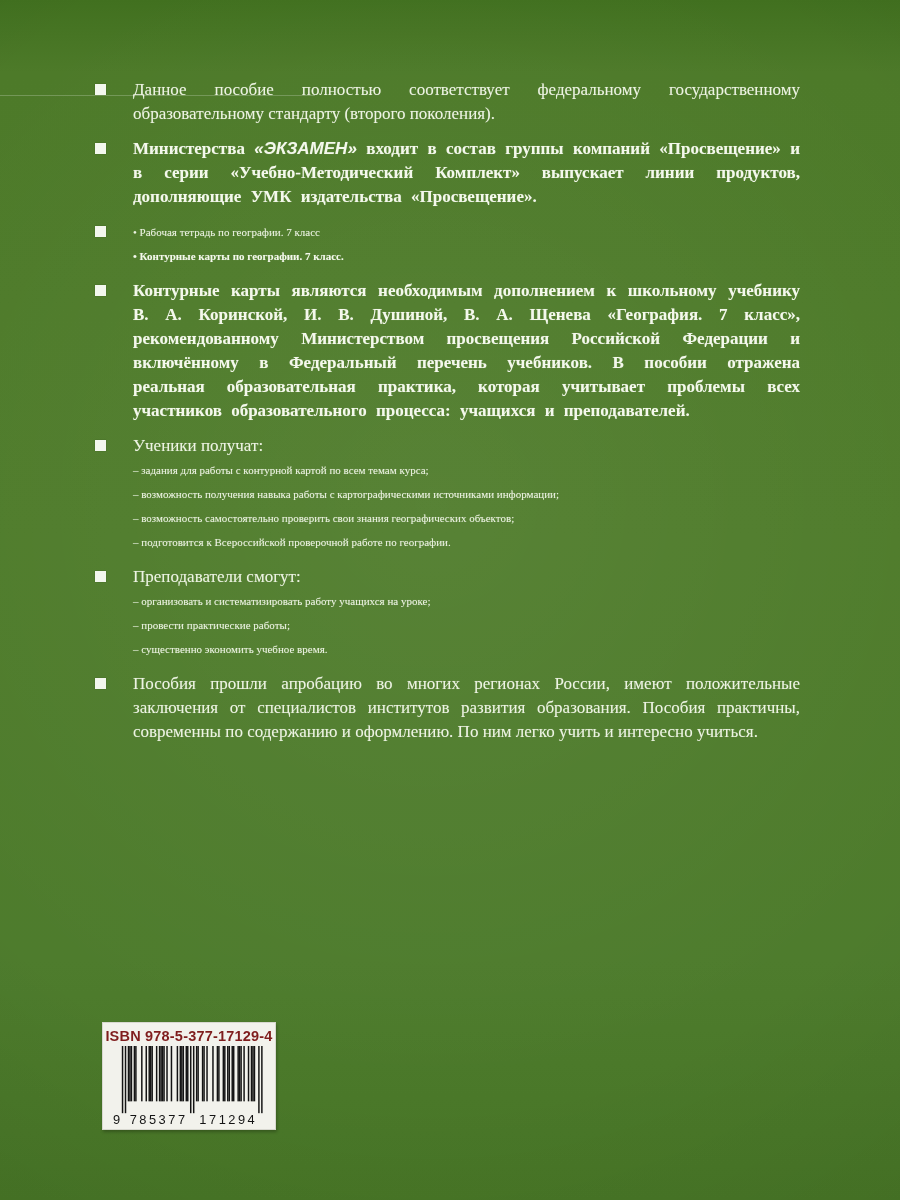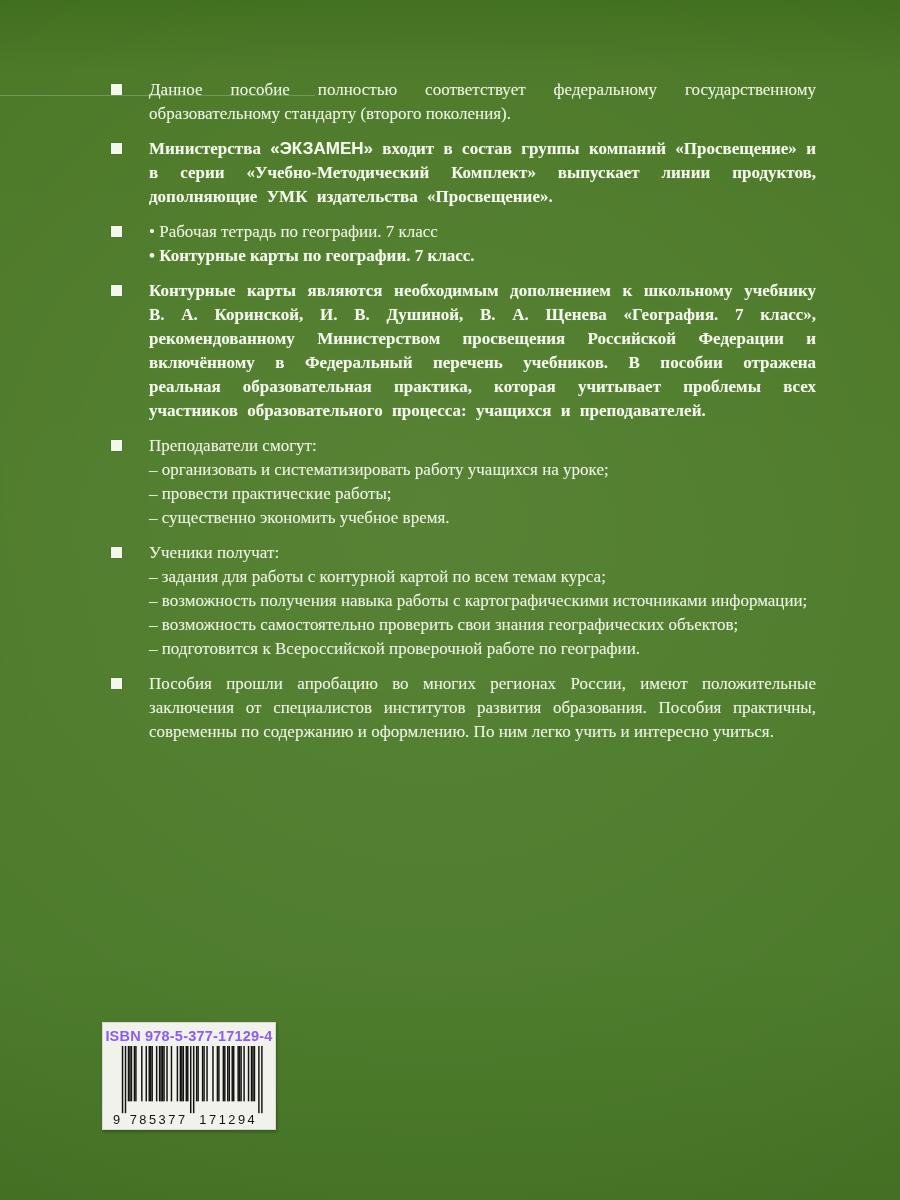--- a/index.html
+++ b/index.html
@@ -9,50 +9,50 @@
     background:
       radial-gradient(ellipse 120% 90% at 48% 42%, rgba(255,255,255,0.05), rgba(0,0,0,0.00) 55%, rgba(0,0,0,0.10)),
       linear-gradient(180deg, #41701f 0%, #4d7a29 6%, #4f7c2b 45%, #4e7c2d 80%, #477526 100%);
     font-family:"Liberation Serif", serif;
   }
   .crease {
     position:absolute; left:0; top:95px; width:315px; height:1px;
     background:rgba(255,255,255,0.22); pointer-events:none;
   }
   .bullet-list {
-    position:absolute; left:111px; top:78px; width:705px;
+    position:absolute; left:95px; top:78px; width:705px;
   }
   .bullet-item { position:relative; padding-left:38px; margin-bottom:11px; }
   .sq {
     position:absolute; left:0; top:6px; width:11px; height:11px;
     background:#f3f7ee; box-shadow:0 0 1px rgba(0,0,0,0.3);
   }
   .para {
     margin:0; font-size:17px; line-height:24px; color:#edf3e3;
     text-shadow:0 0 1px rgba(230,240,220,0.35);
   }
   .para.just { text-align:justify; }
   .para.bold { font-weight:bold; color:#f4f8ec; word-spacing:5px; }
   .sub-item {
-    font-size:17px; line-height:24px; color:#edf3e3;
+    font-size:11px; line-height:24px; color:#edf3e3;
     padding-left:17px; text-indent:-17px;
     text-shadow:0 0 1px rgba(230,240,220,0.35);
   }
   .sub-item.bold { font-weight:bold; color:#f4f8ec; }
   .marker { display:inline; }
-  .brand { font-family:"Liberation Sans", sans-serif; font-weight:bold; }
+  .brand { font-family:"Liberation Sans", sans-serif; font-style:italic; font-weight:bold; }
   .isbn-box {
     position:absolute; left:102px; top:1022px; width:174px; height:108px;
     background:#f2f2ec; border:1px solid #d8d8d0; box-sizing:border-box;
     box-shadow:1px 2px 3px rgba(0,0,0,0.25);
     display:flex; flex-direction:column; align-items:center;
   }
   .isbn-text {
     font-family:"Liberation Sans", sans-serif; font-size:14.5px; font-weight:bold;
-    color:#8b5cf6; margin-top:5px; letter-spacing:0.2px; white-space:nowrap;
+    color:#7f1d1d; margin-top:5px; letter-spacing:0.2px; white-space:nowrap;
   }
   .barcode-svg { margin-top:2px; }
 </style>
 </head>
 <body>
 
 <div class="stage">
   <div class="crease"></div>
 
   <div class="bullet-list" id="bullet-list">
@@ -77,34 +77,34 @@
       </div>
       <div class="bullet-item">
         <span class="sq"></span>
         <div class="bullet-body">
           <p class="para bold just"><span>Контурные карты являются необходимым дополнением к школьному учебнику В. А. Коринской, И. В. Душиной, В. А. Щенева «География. 7 класс», рекомендованному Министерством просвещения Российской Федерации и включённому в Федеральный перечень учебников. В пособии отражена реальная образовательная практика, которая учитывает проблемы всех участников образовательного процесса: учащихся и преподавателей.</span></p>
         </div>
       </div>
       <div class="bullet-item">
         <span class="sq"></span>
         <div class="bullet-body">
-          <p class="para"><span>Преподаватели смогут:</span></p>
-          <div class="sub-item"><span class="marker">– </span><span>организовать и систематизировать работу учащихся на уроке;</span></div>
-          <div class="sub-item"><span class="marker">– </span><span>провести практические работы;</span></div>
-          <div class="sub-item"><span class="marker">– </span><span>существенно экономить учебное время.</span></div>
+          <p class="para"><span>Ученики получат:</span></p>
+          <div class="sub-item"><span class="marker">– </span><span>задания для работы с контурной картой по всем темам курса;</span></div>
+          <div class="sub-item"><span class="marker">– </span><span>возможность получения навыка работы с картографическими источниками информации;</span></div>
+          <div class="sub-item"><span class="marker">– </span><span>возможность самостоятельно проверить свои знания географических объектов;</span></div>
+          <div class="sub-item"><span class="marker">– </span><span>подготовится к Всероссийской проверочной работе по географии.</span></div>
         </div>
       </div>
       <div class="bullet-item">
         <span class="sq"></span>
         <div class="bullet-body">
-          <p class="para"><span>Ученики получат:</span></p>
-          <div class="sub-item"><span class="marker">– </span><span>задания для работы с контурной картой по всем темам курса;</span></div>
-          <div class="sub-item"><span class="marker">– </span><span>возможность получения навыка работы с картографическими источниками информации;</span></div>
-          <div class="sub-item"><span class="marker">– </span><span>возможность самостоятельно проверить свои знания географических объектов;</span></div>
-          <div class="sub-item"><span class="marker">– </span><span>подготовится к Всероссийской проверочной работе по географии.</span></div>
+          <p class="para"><span>Преподаватели смогут:</span></p>
+          <div class="sub-item"><span class="marker">– </span><span>организовать и систематизировать работу учащихся на уроке;</span></div>
+          <div class="sub-item"><span class="marker">– </span><span>провести практические работы;</span></div>
+          <div class="sub-item"><span class="marker">– </span><span>существенно экономить учебное время.</span></div>
         </div>
       </div>
       <div class="bullet-item">
         <span class="sq"></span>
         <div class="bullet-body">
           <p class="para just"><span>Пособия прошли апробацию во многих регионах России, имеют положительные заключения от специалистов институтов развития образования. Пособия практичны, современны по содержанию и оформлению. По ним легко учить и интересно учиться.</span></p>
         </div>
       </div>
     </div>
 

